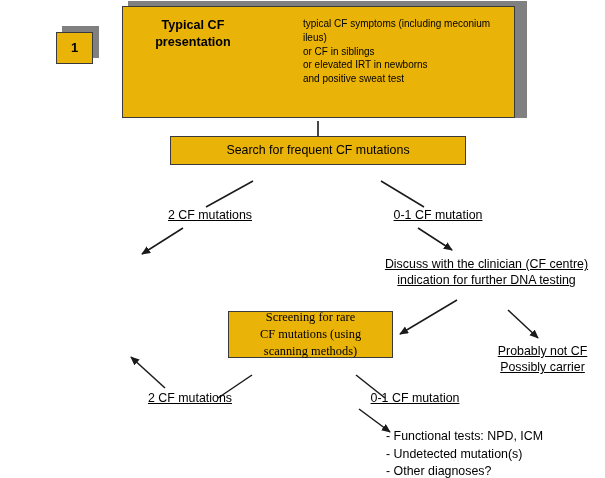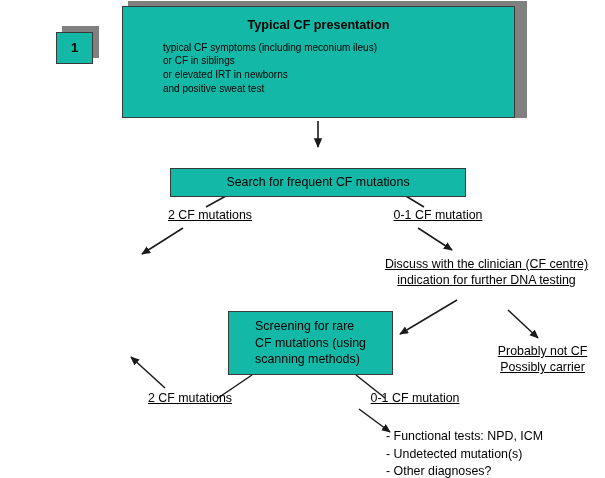--- a/index.html
+++ b/index.html
@@ -34,25 +34,24 @@
     font-size: 12.4px;
     white-space: pre;
   }
   .center { text-align: center; text-decoration: underline; }
   .left   { text-align: left; }
   .bold   { font-weight: bold; }
 
   
   .box {
     position: absolute;
-    background: #14b8a6;
+    background: #eab308;
     border: 1.4px solid #3a3a3a;
     box-sizing: border-box;
     display: flex;
-    flex-direction: column;
     align-items: center;
     justify-content: center;
     font-size: 12.4px;
     line-height: 1.32;
   }
   .shadow {
     position: absolute;
     background: #808080;
     box-sizing: border-box;
   }
@@ -99,34 +98,35 @@
     top: 32px;
     width: 37px;
     height: 32px;
     font-weight: bold;
     font-size: 13px;
   }
 
   
   #search-box {
     left: 170px;
-    top: 168px;
+    top: 136px;
     width: 296px;
     height: 29px;
   }
 
   
   #screening-box {
     left: 228px;
     top: 311px;
     width: 165px;
-    height: 64px;
+    height: 47px;
     line-height: 1.35;
     white-space: pre-line;
-    text-align: left;
+    text-align: center;
+    font-family: Liberation Serif, serif;
   }
 
   
   #lbl-2cf-top      { left: 140px; top: 207px; width: 140px; }
   #lbl-01cf-top     { left: 358px; top: 207px; width: 160px; }
   #lbl-diagnosis    { left: 8px;   top: 262px; width: 225px; }
   #lbl-discuss      { left: 360px; top: 256px; width: 253px; }
   #lbl-probably     { left: 480px; top: 343px; width: 125px; }
   #lbl-2cf-bottom   { left: 120px; top: 390px; width: 140px; }
   #lbl-01cf-bottom  { left: 340px; top: 390px; width: 150px; }

